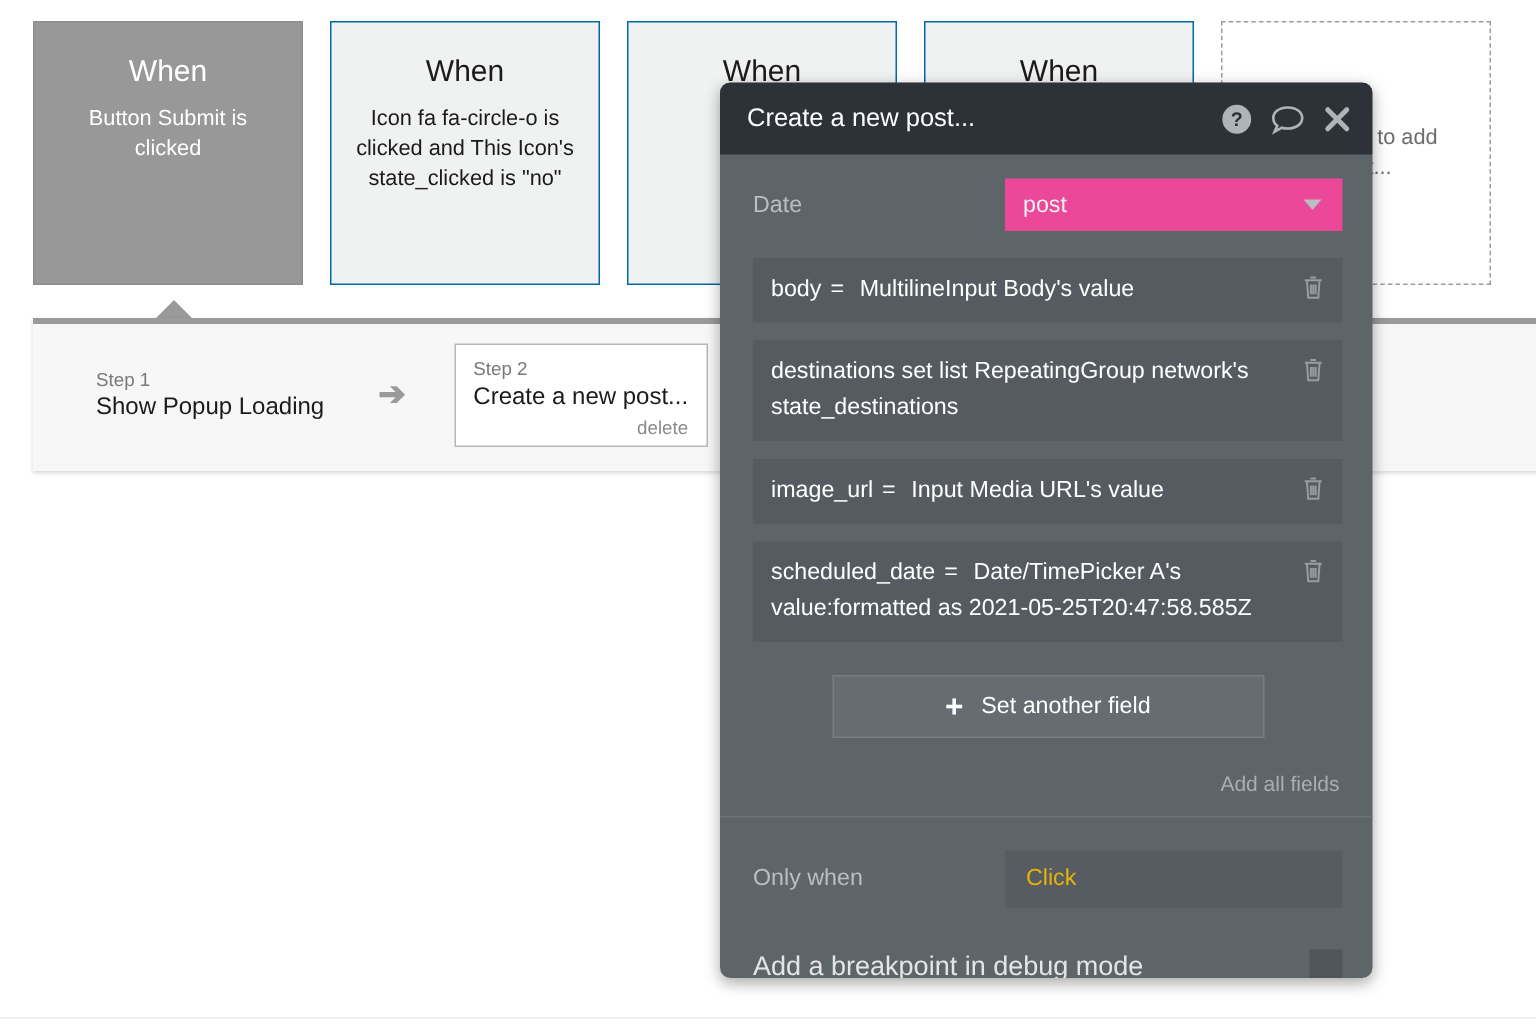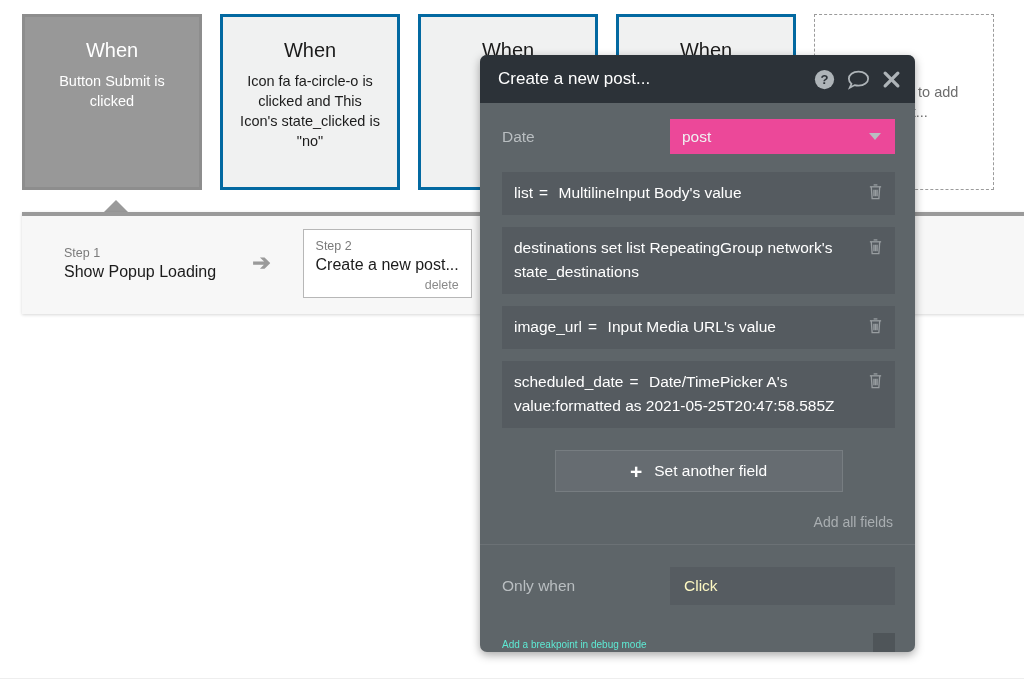--- a/index.html
+++ b/index.html
@@ -29,21 +29,21 @@
     top: 14px;
     left: 22px;
     display: flex;
     gap: 18px;
   }
   .event-card {
     width: 180px;
     height: 176px;
     box-sizing: border-box;
     background: #f0f1f1;
-    border: 3px solid #0369a1;
+    border: 1px solid #0369a1;
     padding: 20px 16px 0 16px;
     text-align: center;
     color: #1b1b1b;
   }
   .event-card.selected {
     background: #989898;
     border-color: #8d8d8d;
     color: #ffffff;
   }
   .event-title {
@@ -290,33 +290,33 @@
     align-items: center;
     margin-top: 22px;
   }
   .onlywhen-box {
     flex: 1;
     height: 38px;
     background: #565c61;
     display: flex;
     align-items: center;
     padding: 0 14px;
-    color: #fef9c3;
+    color: #eab308;
     font-size: 15.5px;
     box-sizing: border-box;
   }
   .row-breakpoint {
     display: flex;
     align-items: center;
     margin-top: 28px;
   }
   .bp-label {
     flex: 1;
-    color: #5eead4;
-    font-size: 10px;
+    color: #e5e5e5;
+    font-size: 18px;
   }
   .bp-checkbox {
     width: 22px;
     height: 22px;
     background: #4f5559;
   }
 </style>
 </head>
 <body>
 
@@ -398,21 +398,21 @@
 
       <div class="row-type">
         <div class="lbl">Date</div>
         <div class="select">
           <span>post</span>
           <span class="caret"></span>
         </div>
       </div>
 
       <div class="field">
-        <span class="field-key">list</span><span class="field-op">=</span> <span class="field-val">MultilineInput Body's value</span>
+        <span class="field-key">body</span><span class="field-op">=</span> <span class="field-val">MultilineInput Body's value</span>
         <span class="trash">
           <svg width="15" height="17" viewBox="0 0 16 18" fill="none" stroke="#cfd3d6" stroke-width="1.4">
             <path d="M2 4 h12"></path>
             <path d="M6 2 h4"></path>
             <path d="M3.5 4 l.9 12.5 h7.2 L12.5 4"></path>
             <path d="M6.3 7 v7 M8 7 v7 M9.7 7 v7"></path>
           </svg>
         </span>
       </div>
 

